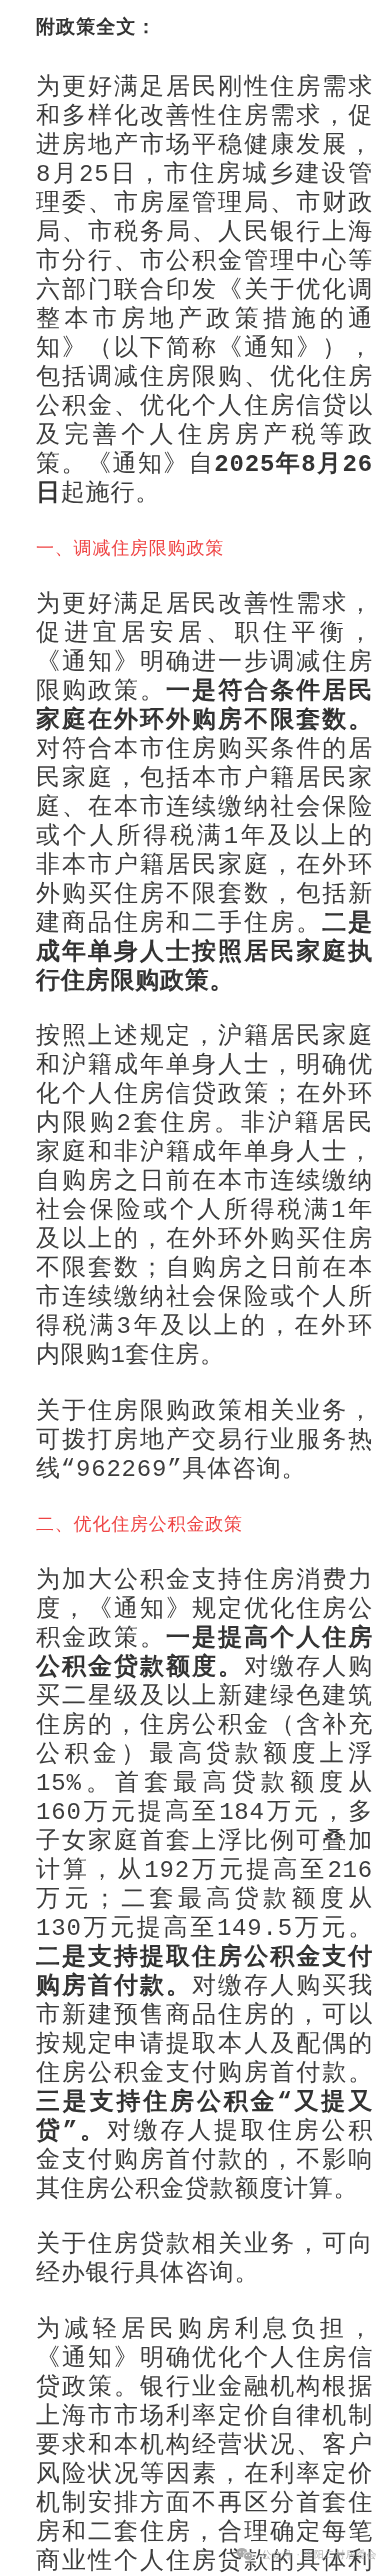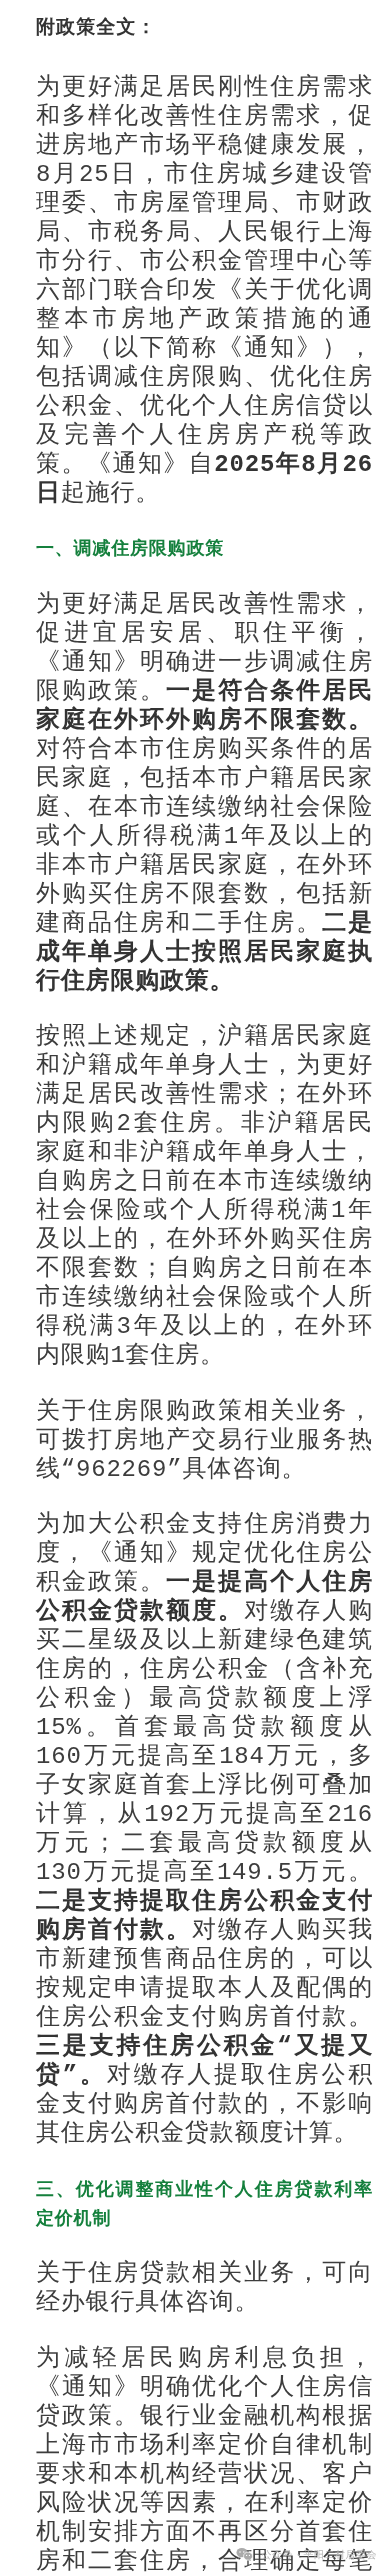--- a/index.html
+++ b/index.html
@@ -29,22 +29,22 @@
     font-size: 19px;
     line-height: 30px;
     font-weight: 700;
     color: #333333;
     margin: 0 0 31px 0;
     letter-spacing: 1.1px;
   }
   .article h2 {
     font-size: 18px;
     line-height: 29px;
-    font-weight: 700;
-    color: #15803d;
+    font-weight: 400;
+    color: #ef4444;
     margin: 0 0 26.5px 0;
     letter-spacing: 0.8px;
     text-align: justify;
   }
   .article p {
     font-size: 24px;
     line-height: 29px;
     font-weight: 400;
     color: #3d3d3d;
     margin: 0 0 26.5px 0;
@@ -77,24 +77,24 @@
 </style>
 </head>
 <body>
 
 <div class="page">
   <div class="article">
       <h1><span class="bold">附政策全文：</span></h1>
       <p><span>为更好满足居民刚性住房需求和多样化改善性住房需求，促进房地产市场平稳健康发展，8月25日，市住房城乡建设管理委、市房屋管理局、市财政局、市税务局、人民银行上海市分行、市公积金管理中心等六部门联合印发《关于优化调整本市房地产政策措施的通知》（以下简称《通知》），包括调减住房限购、优化住房公积金、优化个人住房信贷以及完善个人住房房产税等政策。《通知》自</span><span class="bold">2025年8月26日</span><span>起施行。</span></p>
       <h2><span class="bold">一、调减住房限购政策</span></h2>
       <p><span>为更好满足居民改善性需求，促进宜居安居、职住平衡，《通知》明确进一步调减住房限购政策。</span><span class="bold">一是符合条件居民家庭在外环外购房不限套数。</span><span>对符合本市住房购买条件的居民家庭，包括本市户籍居民家庭、在本市连续缴纳社会保险或个人所得税满1年及以上的非本市户籍居民家庭，在外环外购买住房不限套数，包括新建商品住房和二手住房。</span><span class="bold">二是成年单身人士按照居民家庭执行住房限购政策。</span></p>
-      <p><span>按照上述规定，沪籍居民家庭和沪籍成年单身人士，为更好满足居民改善性需求；在外环内限购2套住房。非沪籍居民家庭和非沪籍成年单身人士，自购房之日前在本市连续缴纳社会保险或个人所得税满1年及以上的，在外环外购买住房不限套数；自购房之日前在本市连续缴纳社会保险或个人所得税满3年及以上的，在外环内限购1套住房。</span></p>
+      <p><span>按照上述规定，沪籍居民家庭和沪籍成年单身人士，明确优化个人住房信贷政策；在外环内限购2套住房。非沪籍居民家庭和非沪籍成年单身人士，自购房之日前在本市连续缴纳社会保险或个人所得税满1年及以上的，在外环外购买住房不限套数；自购房之日前在本市连续缴纳社会保险或个人所得税满3年及以上的，在外环内限购1套住房。</span></p>
       <p><span>关于住房限购政策相关业务，可拨打房地产交易行业服务热线“962269”具体咨询。</span></p>
+      <h2><span class="bold">二、优化住房公积金政策</span></h2>
       <p><span>为加大公积金支持住房消费力度，《通知》规定优化住房公积金政策。</span><span class="bold">一是提高个人住房公积金贷款额度。</span><span>对缴存人购买二星级及以上新建绿色建筑住房的，住房公积金（含补充公积金）最高贷款额度上浮15%。首套最高贷款额度从160万元提高至184万元，多子女家庭首套上浮比例可叠加计算，从192万元提高至216万元；二套最高贷款额度从130万元提高至149.5万元。</span><span class="bold">二是支持提取住房公积金支付购房首付款。</span><span>对缴存人购买我市新建预售商品住房的，可以按规定申请提取本人及配偶的住房公积金支付购房首付款。</span><span class="bold">三是支持住房公积金“又提又贷”。</span><span>对缴存人提取住房公积金支付购房首付款的，不影响其住房公积金贷款额度计算。</span></p>
-      <h2><span class="bold">三、优化调整商业性个人住房贷款利率定价机制</span></h2>
       <p><span>关于住房贷款相关业务，可向经办银行具体咨询。</span></p>
       <p><span>为减轻居民购房利息负担，《通知》明确优化个人住房信贷政策。银行业金融机构根据上海市市场利率定价自律机制要求和本机构经营状况、客户风险状况等因素，在利率定价机制安排方面不再区分首套住房和二套住房，合理确定每笔商业性个人住房贷款的具体利率水平。</span></p>
       <h2><span class="bold">四、关于住房贷款相关业务</span></h2>
     </div>
 
   <div class="watermark">
     <span class="wm-icon">
       <svg viewBox="0 0 36 30" width="17" height="15" xmlns="http://www.w3.org/2000/svg">
         <g fill="#aaaaaa">
           <ellipse cx="12.5" cy="11" rx="11.5" ry="10"></ellipse>

